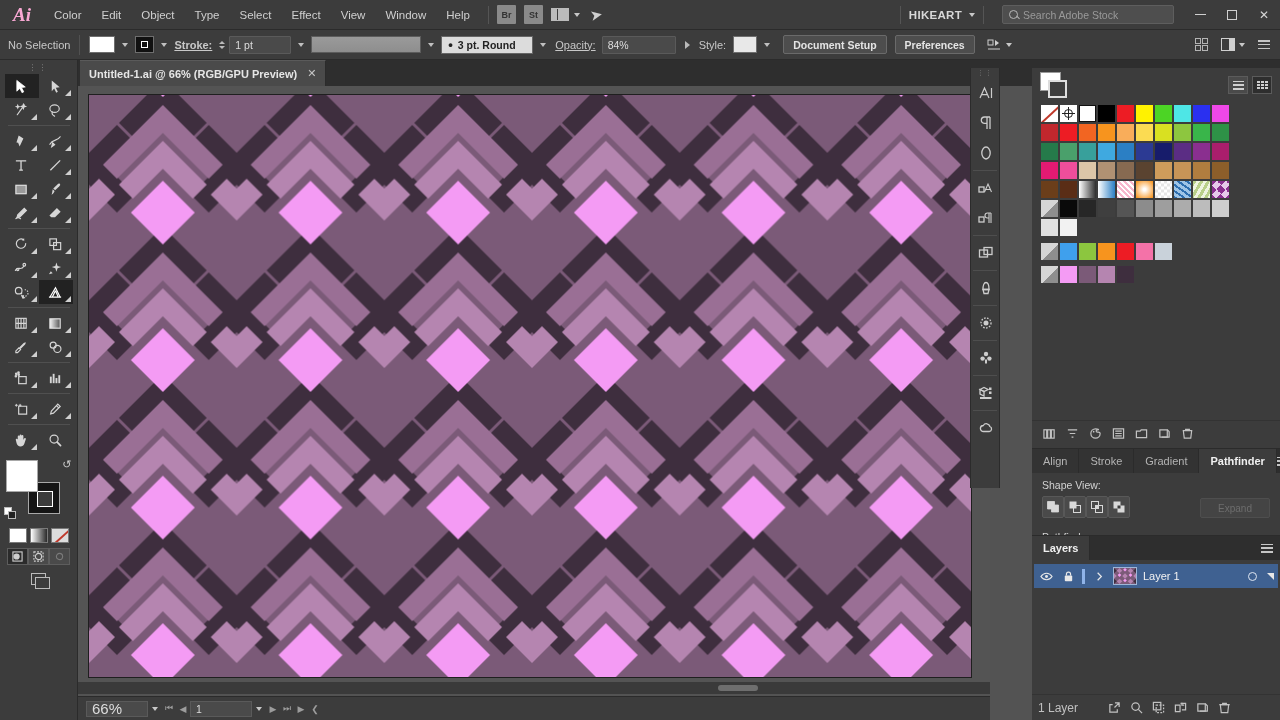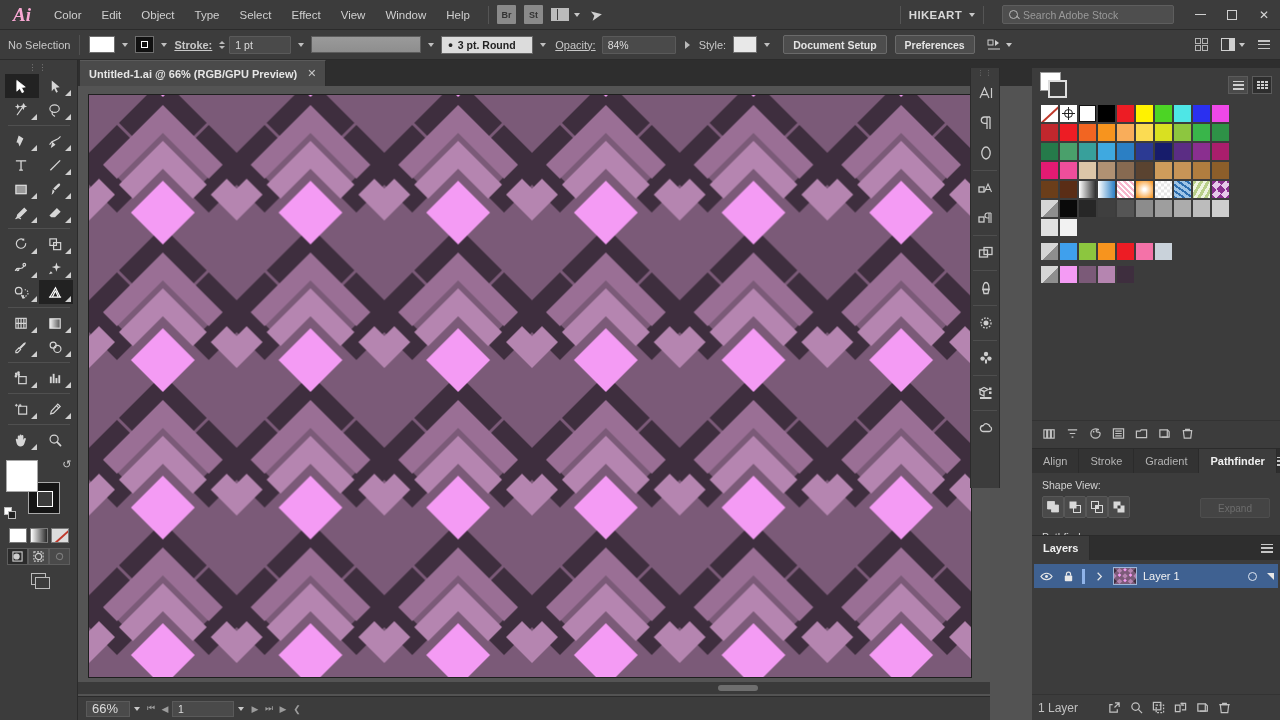--- a/index.html
+++ b/index.html
@@ -170,21 +170,21 @@
   .scroll-h-area {
     position:absolute; left:78px; bottom:26px; width:912px; height:12px; background:#3a3a3a;
   }
   .scroll-h-area .thumb { position:absolute;top:3px;left:640px;width:40px;height:6px;background:#6e6e6e;border-radius:3px; }
 
   
   .statusbar {
     position:absolute; left:78px; bottom:0; width:912px; height:24px; background:#3c3c3c;
     display:flex; align-items:center; border-top:1px solid #2b2b2b;
   }
-  .st-zoom { width:44px;height:16px;background:#4a4a4a;border:1px solid #5a5a5a;display:flex;align-items:center;padding:0 5px;font-size:13px;color:#ddd;margin-left:8px; }
+  .st-zoom { width:62px;height:16px;background:#4a4a4a;border:1px solid #5a5a5a;display:flex;align-items:center;padding:0 5px;font-size:15px;color:#ddd;margin-left:8px; }
   .st-ico { width:14px;height:16px;display:flex;align-items:center;justify-content:center;color:#9c9c9c;font-size:9px; }
   .st-page { width:62px;height:16px;background:#4a4a4a;border:1px solid #5a5a5a;display:flex;align-items:center;padding:0 5px;font-size:10.5px;color:#ddd; }
   .st-text { flex:1; text-align:center; font-size:10.5px; color:#c9c9c9; }
 
   
   .rail {
     position:absolute; right:280px; top:68px; width:30px; height:420px; background:#3c3c3c;
     border-left:1px solid #2b2b2b; border-right:1px solid #2b2b2b;
   }
   .rail-grip { height:10px;display:flex;align-items:center;justify-content:center;color:#7e7e7e;font-size:7px;letter-spacing:1px; }

